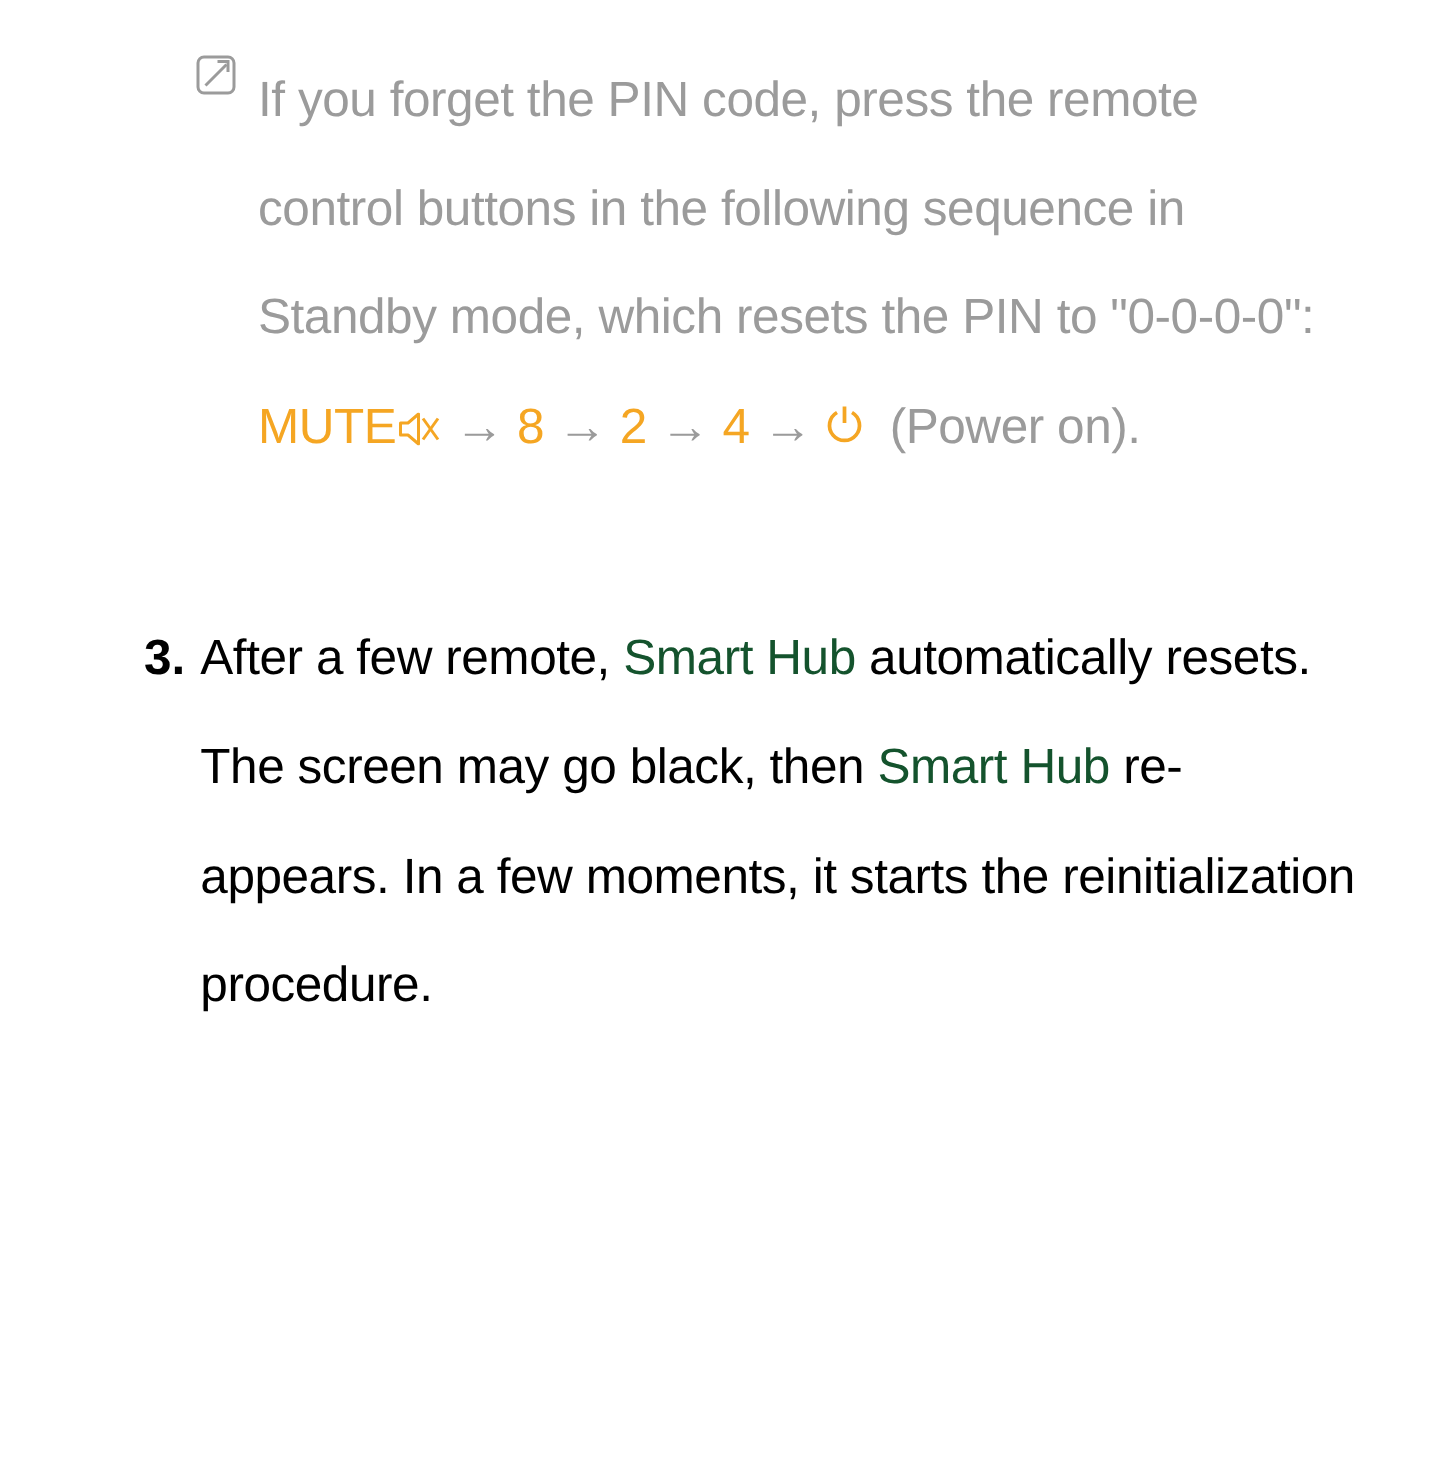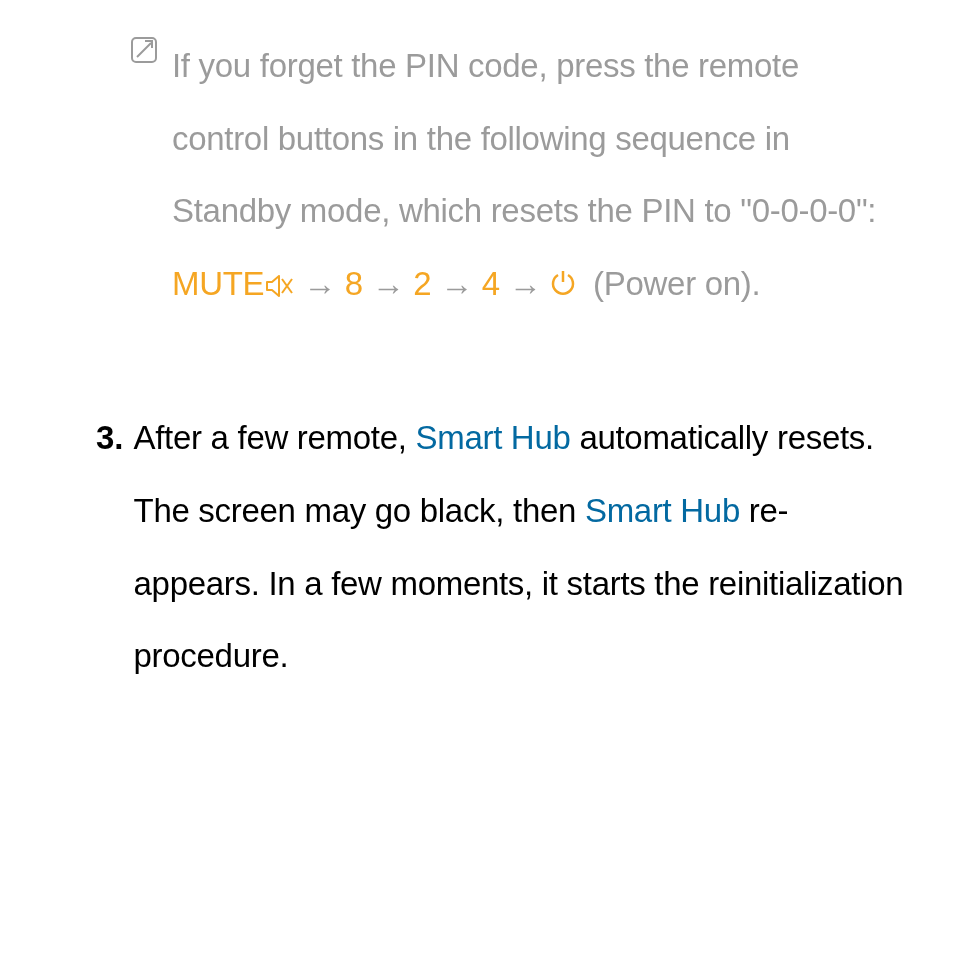--- a/index.html
+++ b/index.html
@@ -42,21 +42,21 @@
     color: #000000;
     margin-right: 10px;
     line-height: 2.2;
   }
   .ordered-text {
     font-size: 33px;
     line-height: 2.2;
     letter-spacing: -0.3px;
     color: #000000;
   }
-  .blue { color: #0369a1; }
+  .blue { color: #14532d; }
   .mute-wrapper { white-space: nowrap; }
   .mute-ico { display: inline-block; vertical-align: -2px; margin-left: 2px; }
   .power-ico { display: inline-block; vertical-align: -1px; margin-right: 8px; }
 </style>
 </head>
 <body>
 
 <div class="note-block">
   <span class="note-icon">
     <svg width="28" height="28" viewBox="0 0 28 28">

